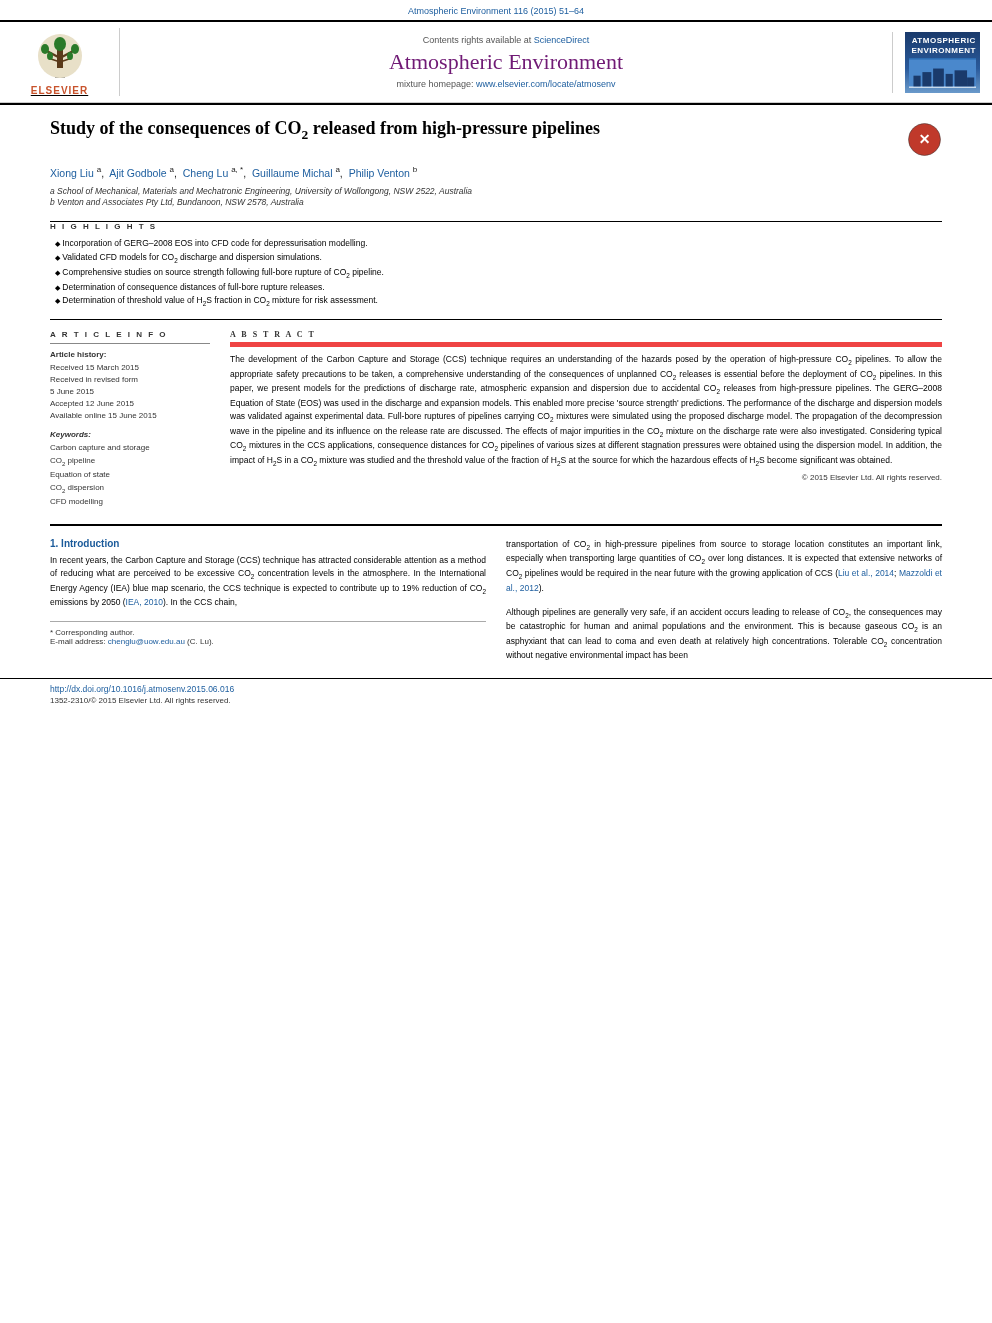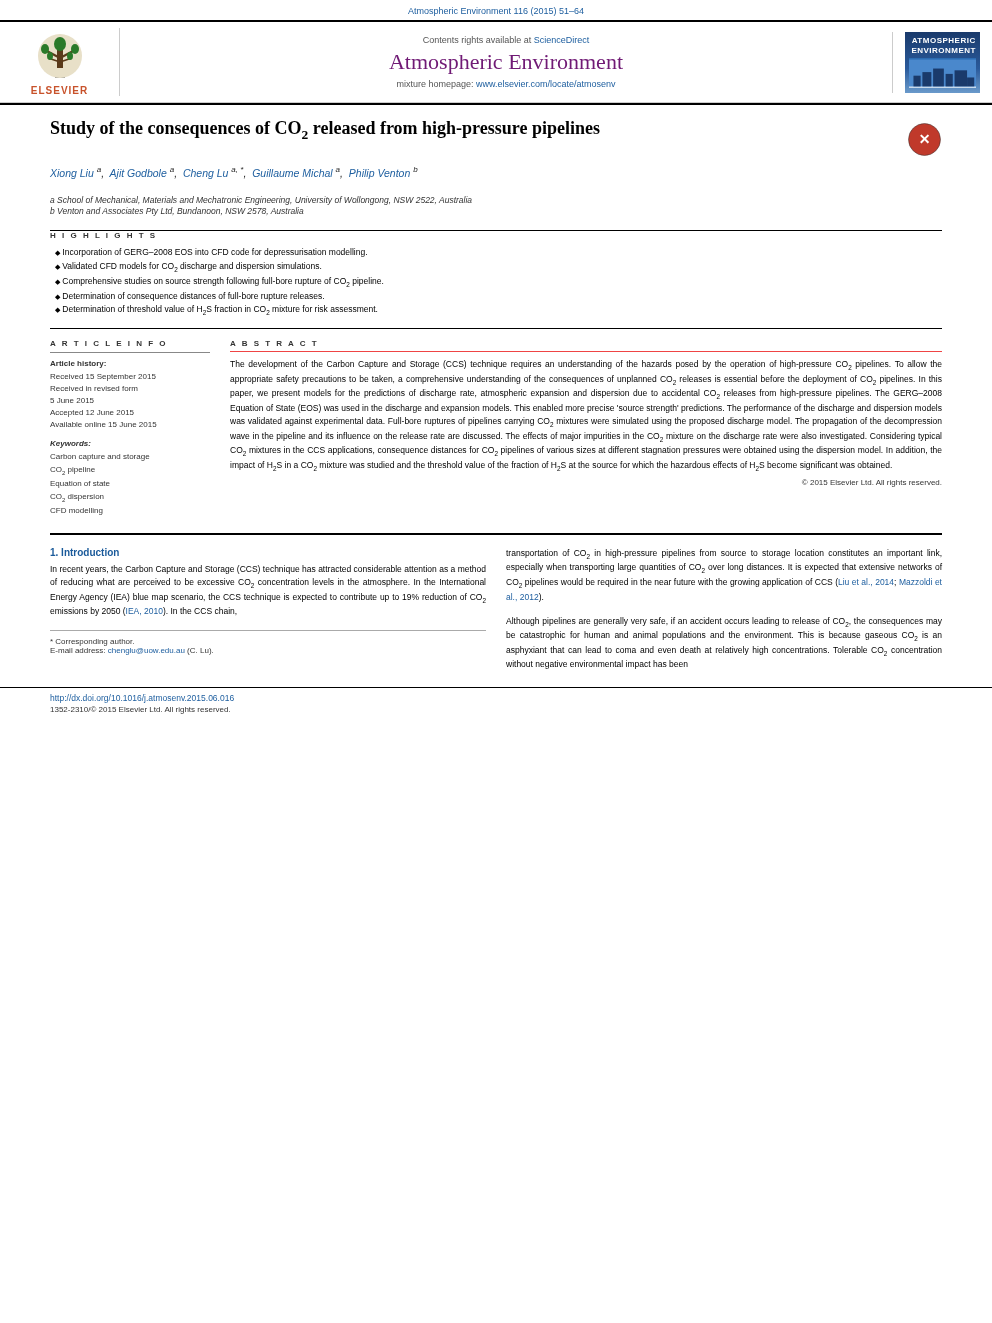--- a/index.html
+++ b/index.html
@@ -31,20 +31,21 @@
       gap: 10px;
     }
     .journal-logo-left {
       width: 110px;
       flex-shrink: 0;
       display: flex;
       flex-direction: column;
       align-items: center;
       border-right: 1px solid #ccc;
       padding-right: 10px;
+      text-decoration: underline;
     }
     .elsevier-tree-svg {
       width: 80px;
       height: 55px;
     }
     .elsevier-label {
       font-family: Arial, sans-serif;
       font-size: 10px;
       font-weight: bold;
       color: #c8522b;
@@ -142,24 +143,23 @@
     .crossmark-badge {
       width: 35px;
       height: 35px;
       flex-shrink: 0;
       margin-top: 5px;
     }
 
     
     .authors-line {
       font-size: 10.5px;
-      margin-bottom: 16px;
+      margin-bottom: 7px;
       font-family: Arial, sans-serif;
       color: #222;
-      font-style: italic;
     }
     .author-link { color: #2060a0; text-decoration: none; }
     .affil-sup { font-size: 8px; vertical-align: super; }
 
     
     .affiliations {
       font-size: 8.5px;
       font-style: italic;
       color: #333;
       margin-bottom: 12px;
@@ -243,26 +243,26 @@
     }
     .keywords-content {
       font-family: Arial, sans-serif;
       font-size: 8px;
       color: #333;
       line-height: 1.6;
     }
 
     
     .abstract-label {
-      font-family: Liberation Sans, sans-serif;
+      font-family: Liberation Serif, serif;
       font-size: 8px;
       font-weight: bold;
       letter-spacing: 2px;
       color: #333;
-      border-bottom: 1px solid #ef4444;
+      border-bottom: 5px solid #ef4444;
       padding-bottom: 3px;
       margin-bottom: 6px;
     }
     .abstract-text {
       font-family: Arial, sans-serif;
       font-size: 8.5px;
       line-height: 1.55;
       text-align: justify;
       color: #000;
     }
@@ -432,21 +432,21 @@
       <li>Determination of threshold value of H<sub>2</sub>S fraction in CO<sub>2</sub> mixture for risk assessment.</li>
     </ul>
   </div>
 
   <div class="two-col">
 
     <div class="left-col">
       <div class="article-info-label">A R T I C L E   I N F O</div>
       <div class="article-history-label">Article history:</div>
       <div class="article-history-content">
-        <div>Received 15 September 2015</div>
+        <div>Received 15 March 2015</div>
         <div>Received in revised form</div>
         <div>5 June 2015</div>
         <div>Accepted 12 June 2015</div>
         <div>Available online 15 June 2015</div>
       </div>
       <div class="keywords-label">Keywords:</div>
       <div class="keywords-content">
         <div>Carbon capture and storage</div>
         <div>CO<sub>2</sub> pipeline</div>
         <div>Equation of state</div>

